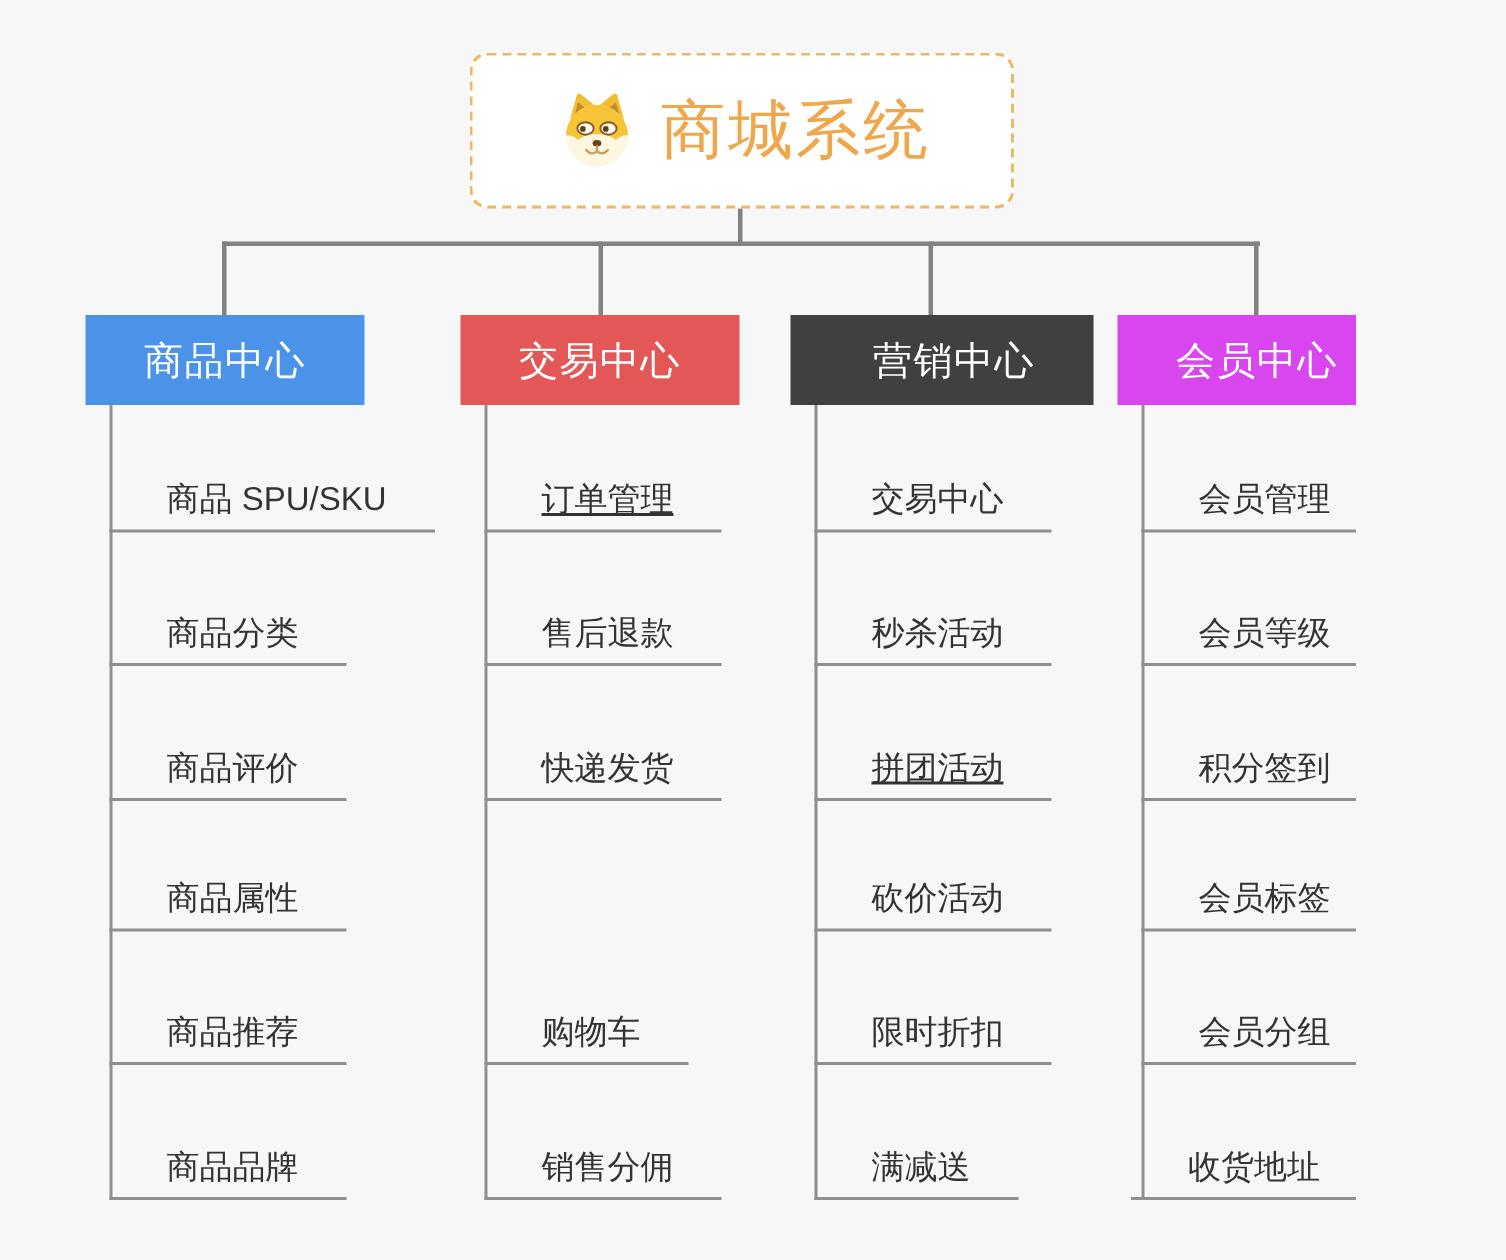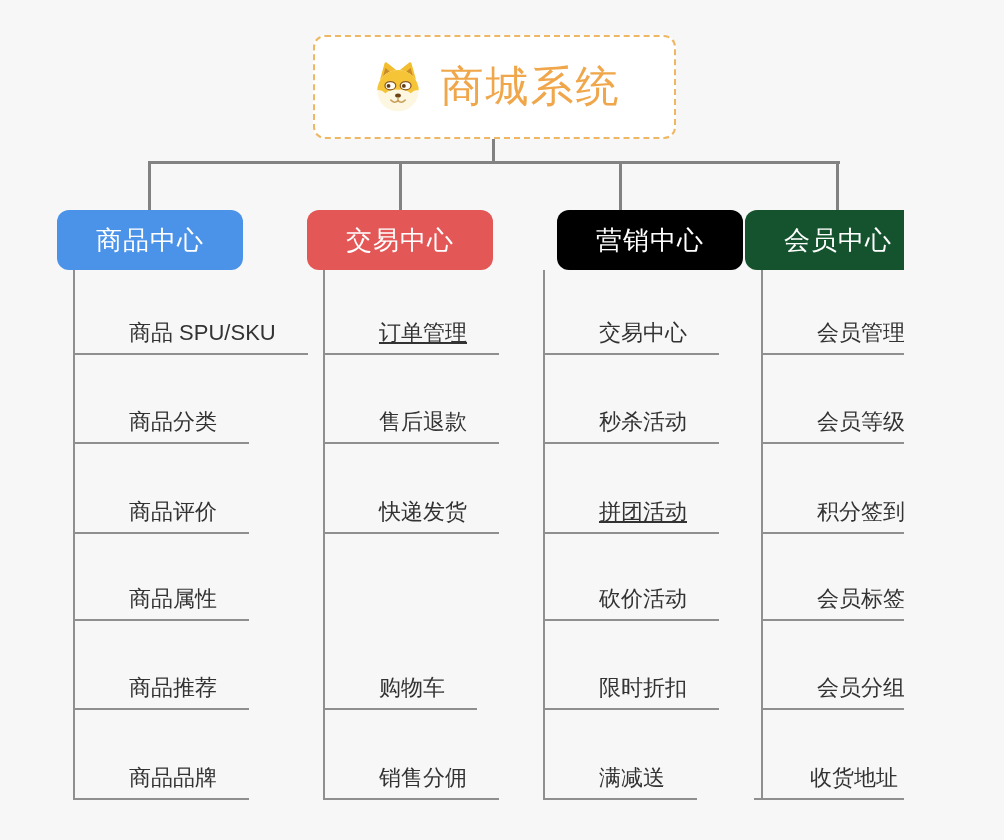--- a/index.html
+++ b/index.html
@@ -39,21 +39,21 @@
     font-size: 43px;
     letter-spacing: 2px;
     color: #f0a64a;
   }
   
   .branch-node {
     position: absolute;
     top: 210px;
     width: 186px;
     height: 60px;
-    border-radius: 12px;
+    border-radius: 0;
     display: flex;
     align-items: center;
     justify-content: center;
   }
   .branch-label {
     color: #ffffff;
     font-size: 26px;
     letter-spacing: 1px;
   }
   
@@ -63,21 +63,21 @@
     width: 2px;
     height: 530px;
     background: #8f8f8f;
   }
   
   .leaf-node {
     position: absolute;
     font-size: 22px;
     line-height: 26px;
     color: #333333;
-    padding: 0 32px 7px 56px;
+    padding: 0 32px 7px 38px;
     border-bottom: 2px solid #8f8f8f;
     white-space: nowrap;
   }
   .dog-icon { display: block; }
 </style>
 </head>
 <body>
 
 <div class="canvas">
 
@@ -113,24 +113,24 @@
     </span>
     <span class="root-label" style="color: rgb(240, 166, 74);">商城系统</span>
   </div>
 
   <div class="branch-node" style="left: 57px; background: rgb(74, 147, 232);">
     <span class="branch-label">商品中心</span>
   </div>
   <div class="branch-node" style="left: 307px; background: rgb(228, 87, 87);">
     <span class="branch-label">交易中心</span>
   </div>
-  <div class="branch-node" style="left: 557px; background: #000000;">
+  <div class="branch-node" style="left: 527px; background: #404040; padding-left: 16px;">
     <span class="branch-label">营销中心</span>
   </div>
-  <div class="branch-node" style="left: 745px; background: #14532d;">
+  <div class="branch-node" style="left: 745px; background: #d946ef;">
     <span class="branch-label">会员中心</span>
   </div>
 
   <div class="trunk" style="left:73px;"></div>
   <div class="trunk" style="left:323px;"></div>
   <div class="trunk" style="left:543px;"></div>
   <div class="trunk" style="left:761px;"></div>
 
   <div class="leaf-node" style="left:73px; top:320px;">商品 SPU/SKU</div>
   <div class="leaf-node" style="left:73px; top:409px;">商品分类</div>

